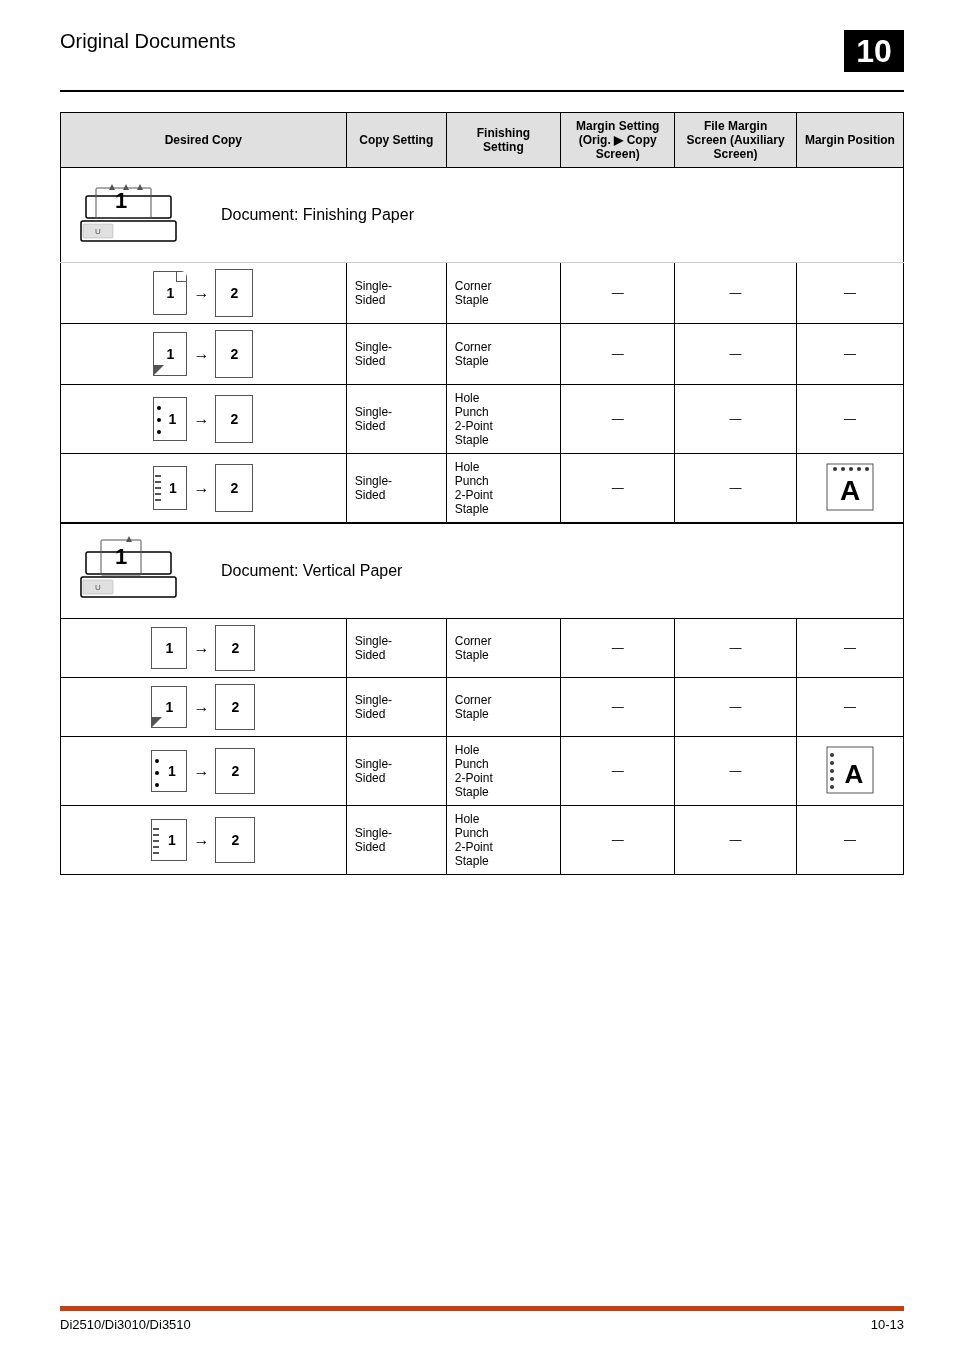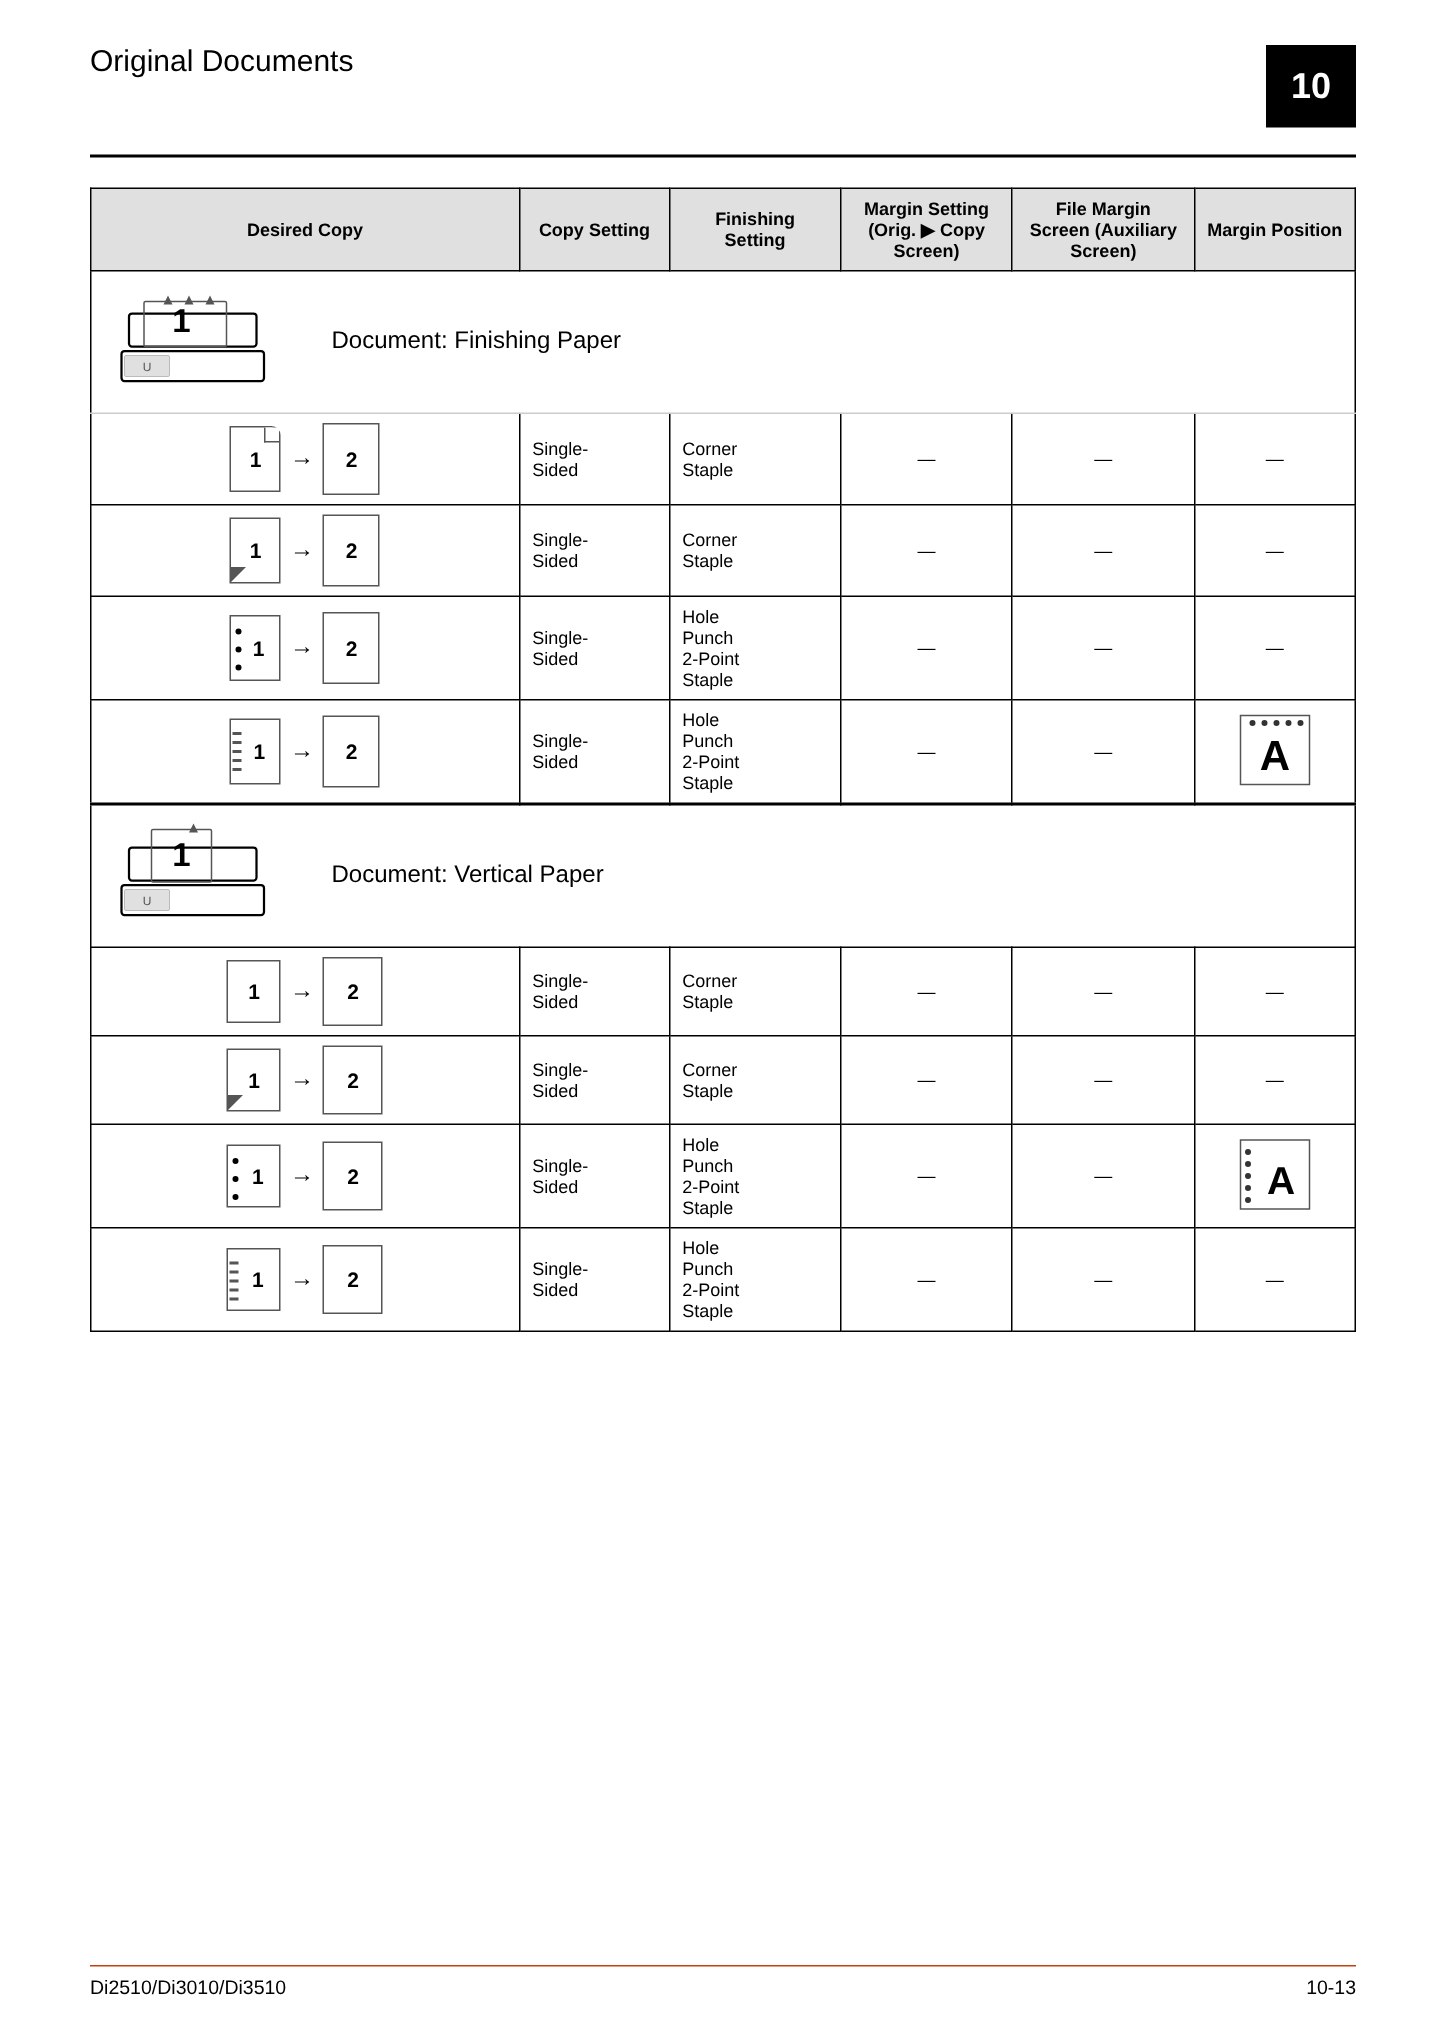--- a/index.html
+++ b/index.html
@@ -29,24 +29,24 @@
       padding-bottom: 18px;
       margin-bottom: 20px;
     }
     .page-header-title {
       font-size: 20px;
       font-weight: normal;
     }
     .page-number-box {
       background: #000;
       color: #fff;
-      font-size: 24px;
+      font-size: 32px;
       font-weight: bold;
       width: 60px;
-      height: 55px;
+      height: 42px;
       display: flex;
       align-items: center;
       justify-content: center;
     }
 
     
     .section-title {
       font-size: 16px;
       font-weight: bold;
       margin-bottom: 18px;
@@ -112,21 +112,21 @@
 
     
     .page-footer {
       position: absolute;
       bottom: 20px;
       left: 60px;
       right: 50px;
       display: flex;
       justify-content: space-between;
       align-items: center;
-      border-top: 1px solid #c2410c;
+      border-top: 5px solid #c2410c;
       padding-top: 6px;
       font-size: 13px;
     }
 
     .doc-label {
       font-size: 15px;
       font-weight: normal;
       margin-left: 10px;
     }
   </style>

